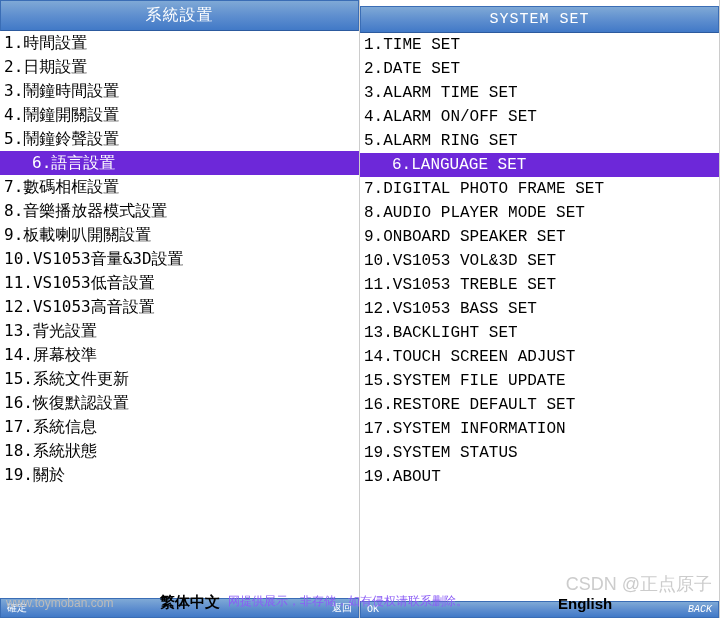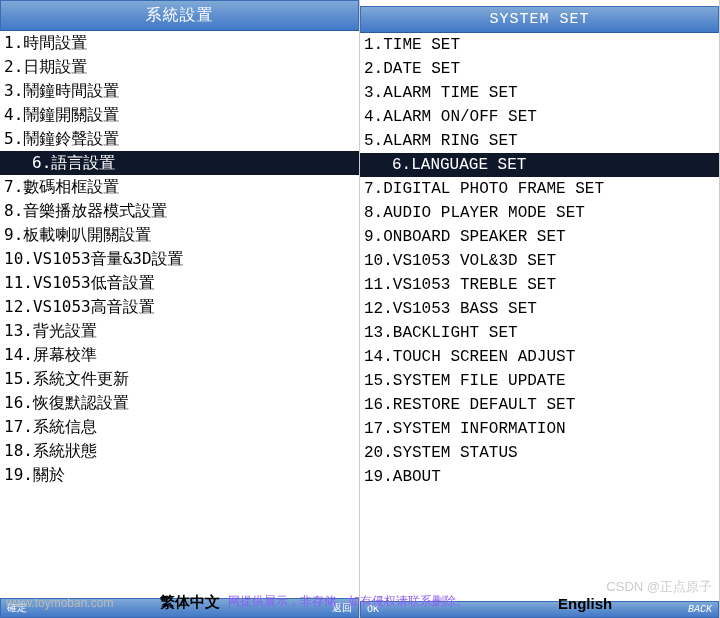--- a/index.html
+++ b/index.html
@@ -37,21 +37,21 @@
     }
     .item {
       font-size: 16px;
       line-height: 24px;
       padding: 0 4px;
       color: #000;
       white-space: nowrap;
       cursor: pointer;
     }
     .item.selected {
-      background: #0f172a;
+      background: #6d28d9;
       color: #ffffff;
       padding-left: 32px;
     }
     .panel.english .header { font-family: "Courier New", monospace; font-size: 15px; margin-top: 6px; }
     .panel.english .item { font-family: "Courier New", monospace; font-size: 16px; }
     .footer {
       background: linear-gradient(to bottom, #7fa9d6 0%, #5f8fcf 50%, #4179c7 100%);
       color: #ffffff;
       display: flex;
       justify-content: space-between;
@@ -84,21 +84,21 @@
       bottom: 8px;
       left: 228px;
       font-size: 12px;
       color: #8b5cf6;
       font-family: "SimSun", sans-serif;
     }
     .watermark-credit {
       position: absolute;
       bottom: 22px;
       right: 8px;
-      font-size: 13px;
+      font-size: 18px;
       color: #ccc;
       font-family: "SimSun", sans-serif;
     }
   </style>
 </head>
 <body>
 
 <div class="panel chinese">
   <div class="header">系統設置</div>
   <div class="list" id="list-left">
@@ -141,21 +141,21 @@
       <div class="item">8.AUDIO PLAYER MODE SET</div>
       <div class="item">9.ONBOARD SPEAKER SET</div>
       <div class="item">10.VS1053 VOL&amp;3D SET</div>
       <div class="item">11.VS1053 TREBLE SET</div>
       <div class="item">12.VS1053 BASS SET</div>
       <div class="item">13.BACKLIGHT SET</div>
       <div class="item">14.TOUCH SCREEN ADJUST</div>
       <div class="item">15.SYSTEM FILE UPDATE</div>
       <div class="item">16.RESTORE DEFAULT SET</div>
       <div class="item">17.SYSTEM INFORMATION</div>
-      <div class="item">20.SYSTEM STATUS</div>
+      <div class="item">19.SYSTEM STATUS</div>
       <div class="item">19.ABOUT</div>
     </div>
   <div class="footer">
     <span class="left">OK</span>
     <span class="right">BACK</span>
   </div>
 </div>
 
 <div class="watermark-url">www.toymoban.com</div>
 <div class="caption left">繁体中文</div>

